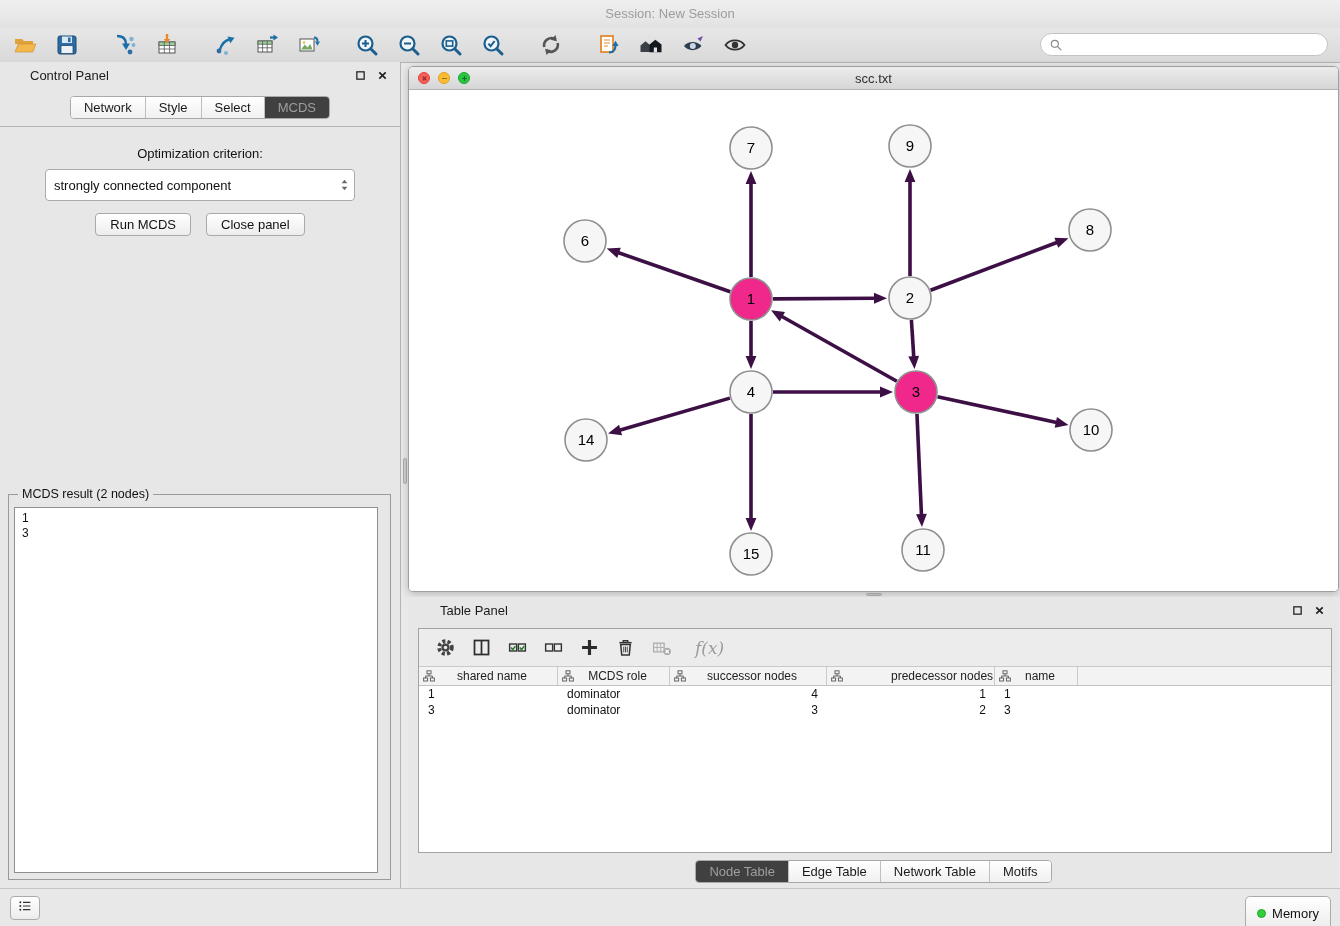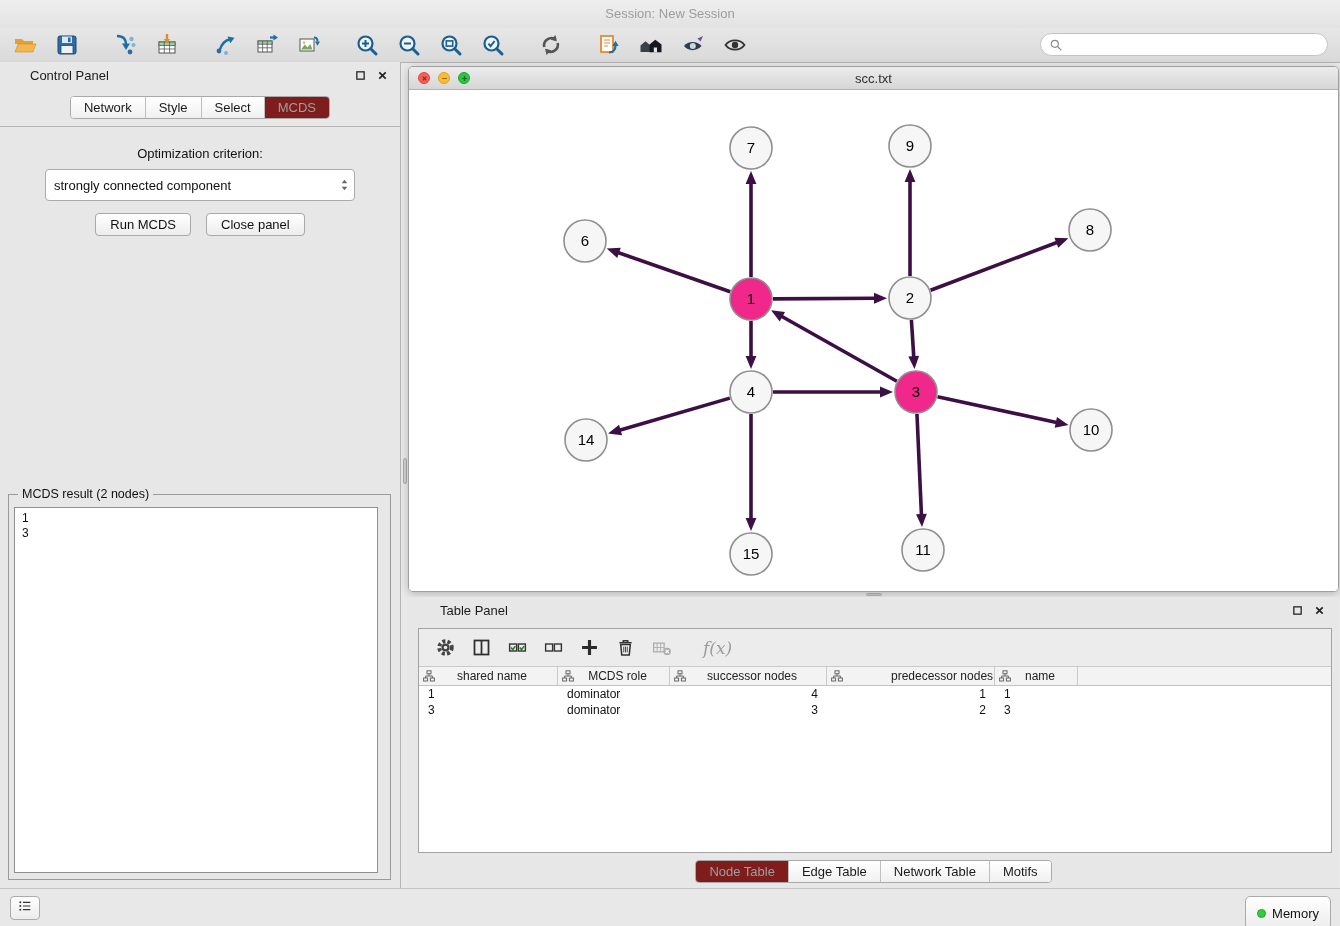--- a/index.html
+++ b/index.html
@@ -24,21 +24,21 @@
   
   .control-panel{position:absolute;left:0;top:62px;width:401px;bottom:38px;background:#e7e7e7;border-right:1px solid #b5b5b5;}
   .panel-header{height:26px;display:flex;align-items:center;padding:0 10px;}
   .panel-header .ph-title{font-size:13px;color:#1c1c1c;flex:1;margin-left:20px;}
   .ph-btn{width:16px;height:16px;display:inline-flex;align-items:center;justify-content:center;margin-left:6px;}
   .ph-btn svg{width:11px;height:11px;}
   .cp-tabrow{display:flex;justify-content:center;padding-top:8px;}
   .tabbar{display:inline-flex;border:1px solid #a9a9a9;border-radius:4px;overflow:hidden;background:#fff;}
   .tab{padding:3px 13px;font-size:13px;color:#1a1a1a;background:linear-gradient(#ffffff,#f0f0f0);border-left:1px solid #bfbfbf;white-space:nowrap;}
   .tab:first-child{border-left:none;}
-  .tab.active{background:#7f1d1d;color:#9e9e9e;}
+  .tab.active{background:#404040;color:#9e9e9e;}
   .cp-sep{border-top:1px solid #b5b5b5;margin-top:7px;}
   .opt-label{text-align:center;font-size:13px;margin-top:19px;color:#111;}
   .combo{width:310px;height:32px;margin:8px auto 0;background:#fff;border:1px solid #ababab;border-radius:4px;display:flex;align-items:center;padding:0 4px 0 8px;}
   .combo .combo-text{flex:1;font-size:13px;color:#111;}
   .combo .combo-arrows{width:11px;height:16px;display:inline-flex;}
   .combo .combo-arrows svg{width:11px;height:16px;}
   .cp-buttons{display:flex;justify-content:center;gap:15px;margin-top:12px;}
   .btn{height:23px;padding:0 14px;font-size:13px;color:#111;background:linear-gradient(#ffffff,#ededed);border:1px solid #a9a9a9;border-radius:4px;display:inline-flex;align-items:center;}
   .result-group{position:absolute;left:8px;right:9px;top:432px;bottom:8px;border:1px solid #9a9a9a;}
   .result-title{position:absolute;top:-8px;left:9px;background:#e7e7e7;padding:0 4px;font-size:12.5px;color:#111;}
@@ -62,21 +62,21 @@
   .net-title{position:absolute;left:0;right:0;text-align:center;font-size:13px;color:#2e2e2e;line-height:23px;}
   .net-content{position:relative;width:100%;height:502px;background:#fff;}
 
   
   .table-panel{position:absolute;left:408px;top:597px;width:931px;bottom:38px;background:#e7e7e7;}
   .table-box{position:absolute;left:10px;right:7px;top:31px;height:225px;border:1px solid #a3a3a3;background:#fff;display:flex;flex-direction:column;overflow:hidden;}
   .tp-toolbar{height:38px;background:#ececec;border-bottom:1px solid #c9c9c9;display:flex;align-items:center;padding-left:8px;flex:none;}
   .tp-icons{display:flex;align-items:center;}
   .tp-btn{width:36px;height:30px;display:flex;align-items:center;justify-content:center;}
   .tp-btn svg{width:21px;height:21px;}
-  .fx-label{font-family:"DejaVu Serif",serif;font-style:italic;font-size:17px;color:#9b9b9b;margin-left:24px;}
+  .fx-label{font-family:"DejaVu Serif",serif;font-style:italic;font-size:17px;color:#9b9b9b;margin-left:16px;}
   .thead{display:flex;height:19px;background:#f3f3f3;border-bottom:1px solid #c2c2c2;flex:none;}
   .th{display:flex;align-items:center;border-right:1px solid #c9c9c9;font-size:12px;color:#222;overflow:hidden;}
   .th.filler{flex:1;border-right:none;}
   .th-ic{display:inline-flex;margin-left:4px;}
   .th-ic svg{width:12px;height:12px;}
   .th-lb{flex:1;text-align:center;padding-right:8px;white-space:nowrap;}
   .tbody{flex:1;background:#fff;overflow:hidden;}
   .tr{display:flex;height:16px;align-items:center;}
   .td{font-size:12px;color:#111;padding:0 9px;white-space:nowrap;overflow:hidden;}
   .tp-tabs{position:absolute;bottom:5px;left:0;right:0;display:flex;justify-content:center;}

